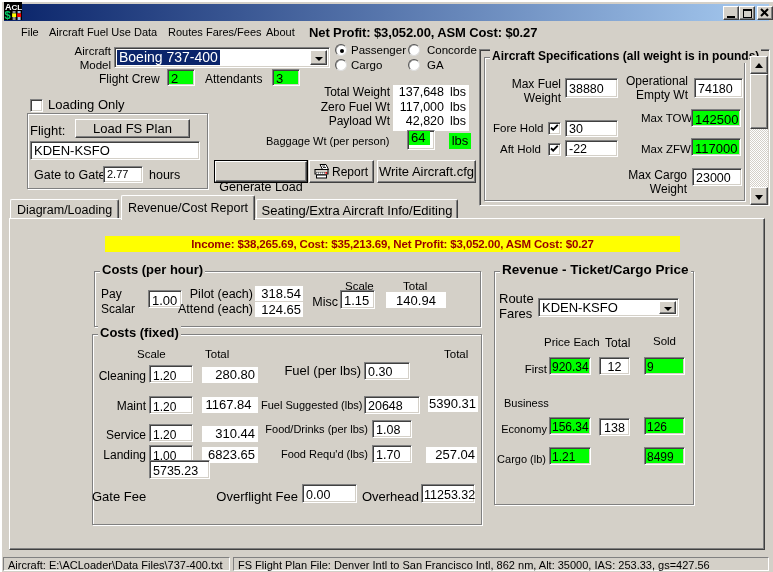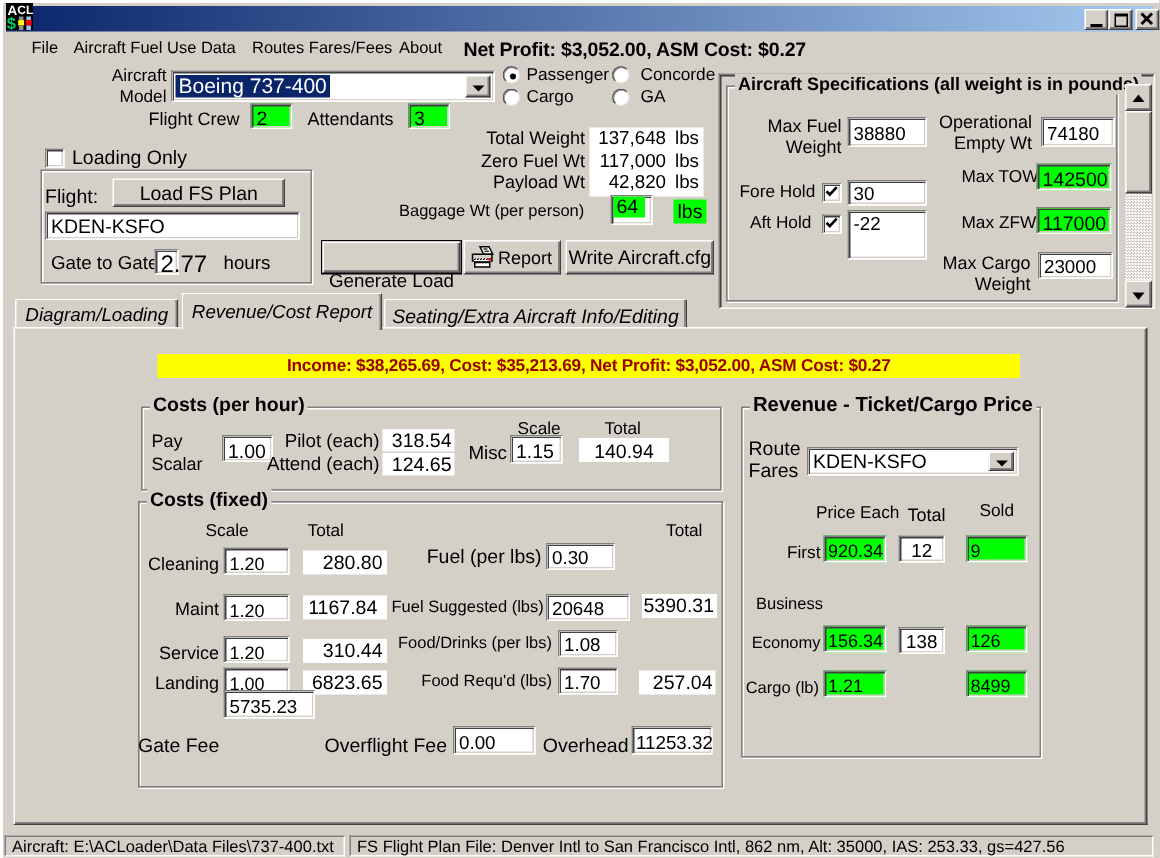--- a/index.html
+++ b/index.html
@@ -12,21 +12,21 @@
 .group { border:1px solid #808080; box-shadow: 1px 1px 0 #fff, inset 1px 1px 0 #fff; font-weight: bold; }
 .group .legend { position:absolute; top:-9px; left:5px; background:#D4D0C8; padding:0 2px; white-space:nowrap; }
 .greenbox { border:1px solid; border-color:#808080 #fff #fff #808080; box-shadow: inset 1px 1px 0 #404040, inset -1px -1px 0 #d4d0c8; background:#00FF00; }
 .lbl { position:absolute; white-space:nowrap; }
 .r { text-align:right; }
 
 #titlebar { position:absolute; left:4px; top:4px; width:765px; height:17px; background:linear-gradient(to right,#0A246A,#A6CAF0); color:#fff; }
 #title-text { position:absolute; left:21px; top:1px; font-size:12px; font-weight:bold; white-space:nowrap; letter-spacing:-0.2px;}
 .tbtn { position:absolute; top:2px; width:16px; height:14px; }
 
-.tab { position:absolute; background:#D4D0C8; border-top:1px solid #fff; border-left:1px solid #fff; border-right:1px solid #404040; box-shadow: inset -1px 0 0 #808080; border-radius:2px 2px 0 0; text-align:center;font-style:italic; }
+.tab { position:absolute; background:#D4D0C8; border-top:1px solid #fff; border-left:1px solid #fff; border-right:1px solid #404040; box-shadow: inset -1px 0 0 #808080; border-radius:2px 2px 0 0; text-align:center; }
 
 .darrow { width:0; height:0; border-left:4px solid transparent; border-right:4px solid transparent; border-top:4px solid #000; position:absolute; }
 .combobtn { position:absolute; top:2px; right:2px; width:17px; bottom:2px; }
 </style></head>
 <body>
 <div class="frame2"></div>
 
 <div id="titlebar">
   <svg class="abs" style="left:0px;top:-2px" width="18" height="18" viewBox="0 0 18 18">
     <rect width="18" height="18" fill="#000"></rect>
@@ -85,21 +85,21 @@
 <div class="abs sunken" style="left:30px;top:99px;width:13px;height:13px"></div>
 <div class="lbl" style="left:48px;top:97px;font-size:13px">Loading Only</div>
 
 <div class="abs group" style="left:27px;top:113px;width:181px;height:76px">
   
 </div>
 <div class="lbl" style="left:30px;top:123px;font-size:13px">Flight:</div>
 <div class="abs raised" style="left:75px;top:119px;width:115px;height:19px;text-align:center;font-size:13px;padding-top:1px">Load FS Plan</div>
 <div class="abs sunken" style="left:30px;top:141px;width:170px;height:19px;font-size:13px;padding:1px 0 0 3px">KDEN-KSFO</div>
 <div class="lbl" style="left:34px;top:168px;font-size:12.5px">Gate to Gate:</div>
-<div class="abs sunken" style="left:103px;top:166px;width:16px;height:17px;font-size:16px;padding:1px 0 0 3px">2.77</div>
+<div class="abs sunken" style="left:103px;top:166px;width:40px;height:17px;font-size:11px;padding:1px 0 0 3px">2.77</div>
 <div class="lbl" style="left:149px;top:168px;font-size:12.5px">hours</div>
 
 <div class="abs" style="left:393px;top:85px;width:76px;height:46px;background:#fff"></div>
 <div class="lbl r" style="left:290px;top:85px;width:100px;font-size:12px">Total Weight</div>
 <div class="lbl r" style="left:290px;top:100px;width:100px;font-size:12px">Zero Fuel Wt</div>
 <div class="lbl r" style="left:290px;top:114px;width:100px;font-size:12px">Payload Wt</div>
 <div class="lbl r" style="left:380px;top:85px;width:64px;font-size:12.5px">137,648</div>
 <div class="lbl r" style="left:380px;top:100px;width:64px;font-size:12.5px">117,000</div>
 <div class="lbl r" style="left:380px;top:114px;width:64px;font-size:12.5px">42,820</div>
 <div class="lbl" style="left:450px;top:85px;font-size:12.5px">lbs</div>
@@ -143,21 +143,21 @@
       <path d="M2 4.5 L4.2 6.7 L8.8 1.8" stroke="#000" stroke-width="1.8" fill="none"></path>
     </svg>
   </div>
 <div class="abs sunken" style="left:565px;top:120px;width:53px;height:17px;font-size:12.5px;padding:1px 0 0 3px">30</div>
 <div class="lbl" style="left:500px;top:143px;font-size:11.5px">Aft Hold</div>
 <div class="abs sunken" style="left:548px;top:143px;width:13px;height:13px">
     <svg width="11" height="11" viewBox="0 0 11 11" style="position:absolute;left:0;top:0">
       <path d="M2 4.5 L4.2 6.7 L8.8 1.8" stroke="#000" stroke-width="1.8" fill="none"></path>
     </svg>
   </div>
-<div class="abs sunken" style="left:565px;top:140px;width:53px;height:33px;font-size:12.5px;padding:1px 0 0 3px">-22</div>
+<div class="abs sunken" style="left:565px;top:140px;width:53px;height:17px;font-size:12.5px;padding:1px 0 0 3px">-22</div>
 <div class="lbl" style="left:641px;top:112px;font-size:11.5px">Max TOW</div>
 <div class="abs greenbox" style="left:691px;top:109px;width:50px;height:18px;font-size:13px;padding:2px 0 0 3px">142500</div>
 <div class="lbl" style="left:641px;top:143px;font-size:11.5px">Max ZFW</div>
 <div class="abs greenbox" style="left:691px;top:138px;width:50px;height:18px;font-size:13px;padding:2px 0 0 3px">117000</div>
 <div class="lbl r" style="left:587px;top:168px;width:100px;font-size:12px;line-height:14px">Max Cargo<br>Weight</div>
 <div class="abs sunken" style="left:692px;top:168px;width:50px;height:18px;font-size:12.5px;padding:2px 0 0 3px">23000</div>
 
 <div class="abs" style="left:750px;top:56px;width:18px;height:149px;background:repeating-conic-gradient(#fff 0% 25%, #d4d0c8 0% 50%) 0 0/2px 2px"></div>
 <div class="abs raised" style="left:750px;top:56px;width:18px;height:18px">
     <div class="abs" style="left:4px;top:6px;width:0;height:0;border-left:4px solid transparent;border-right:4px solid transparent;border-bottom:5px solid #000"></div>

